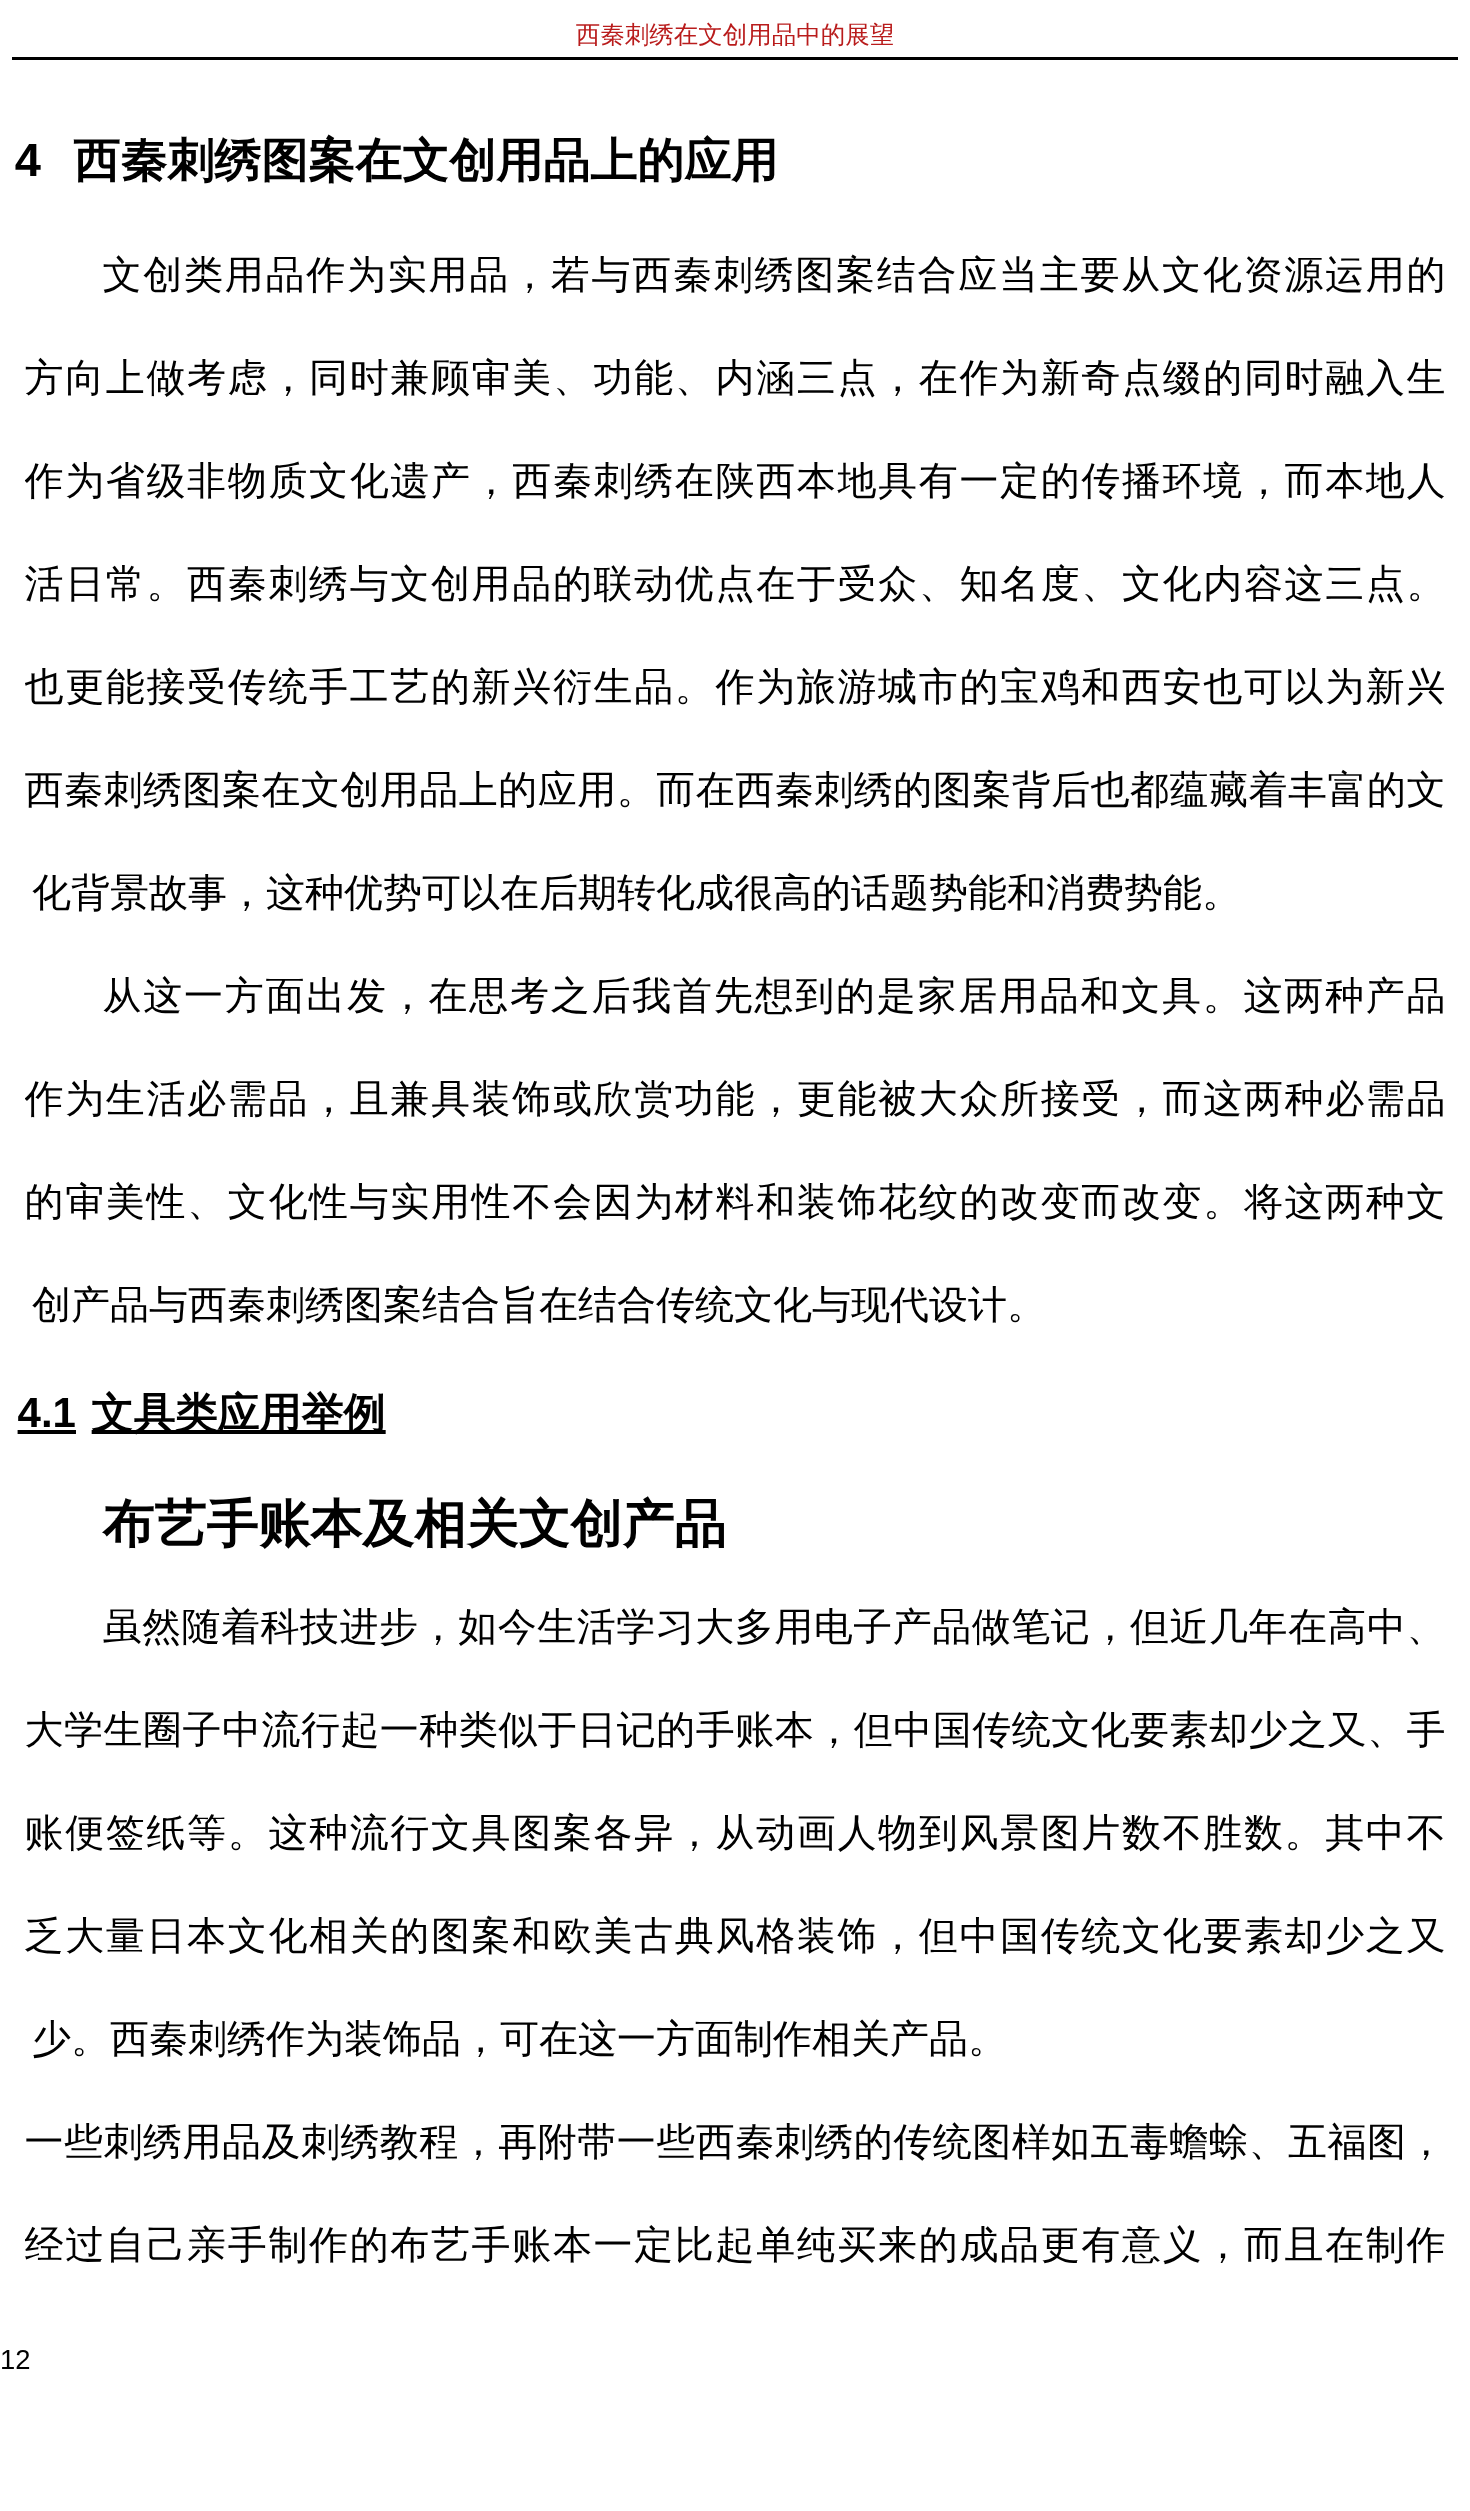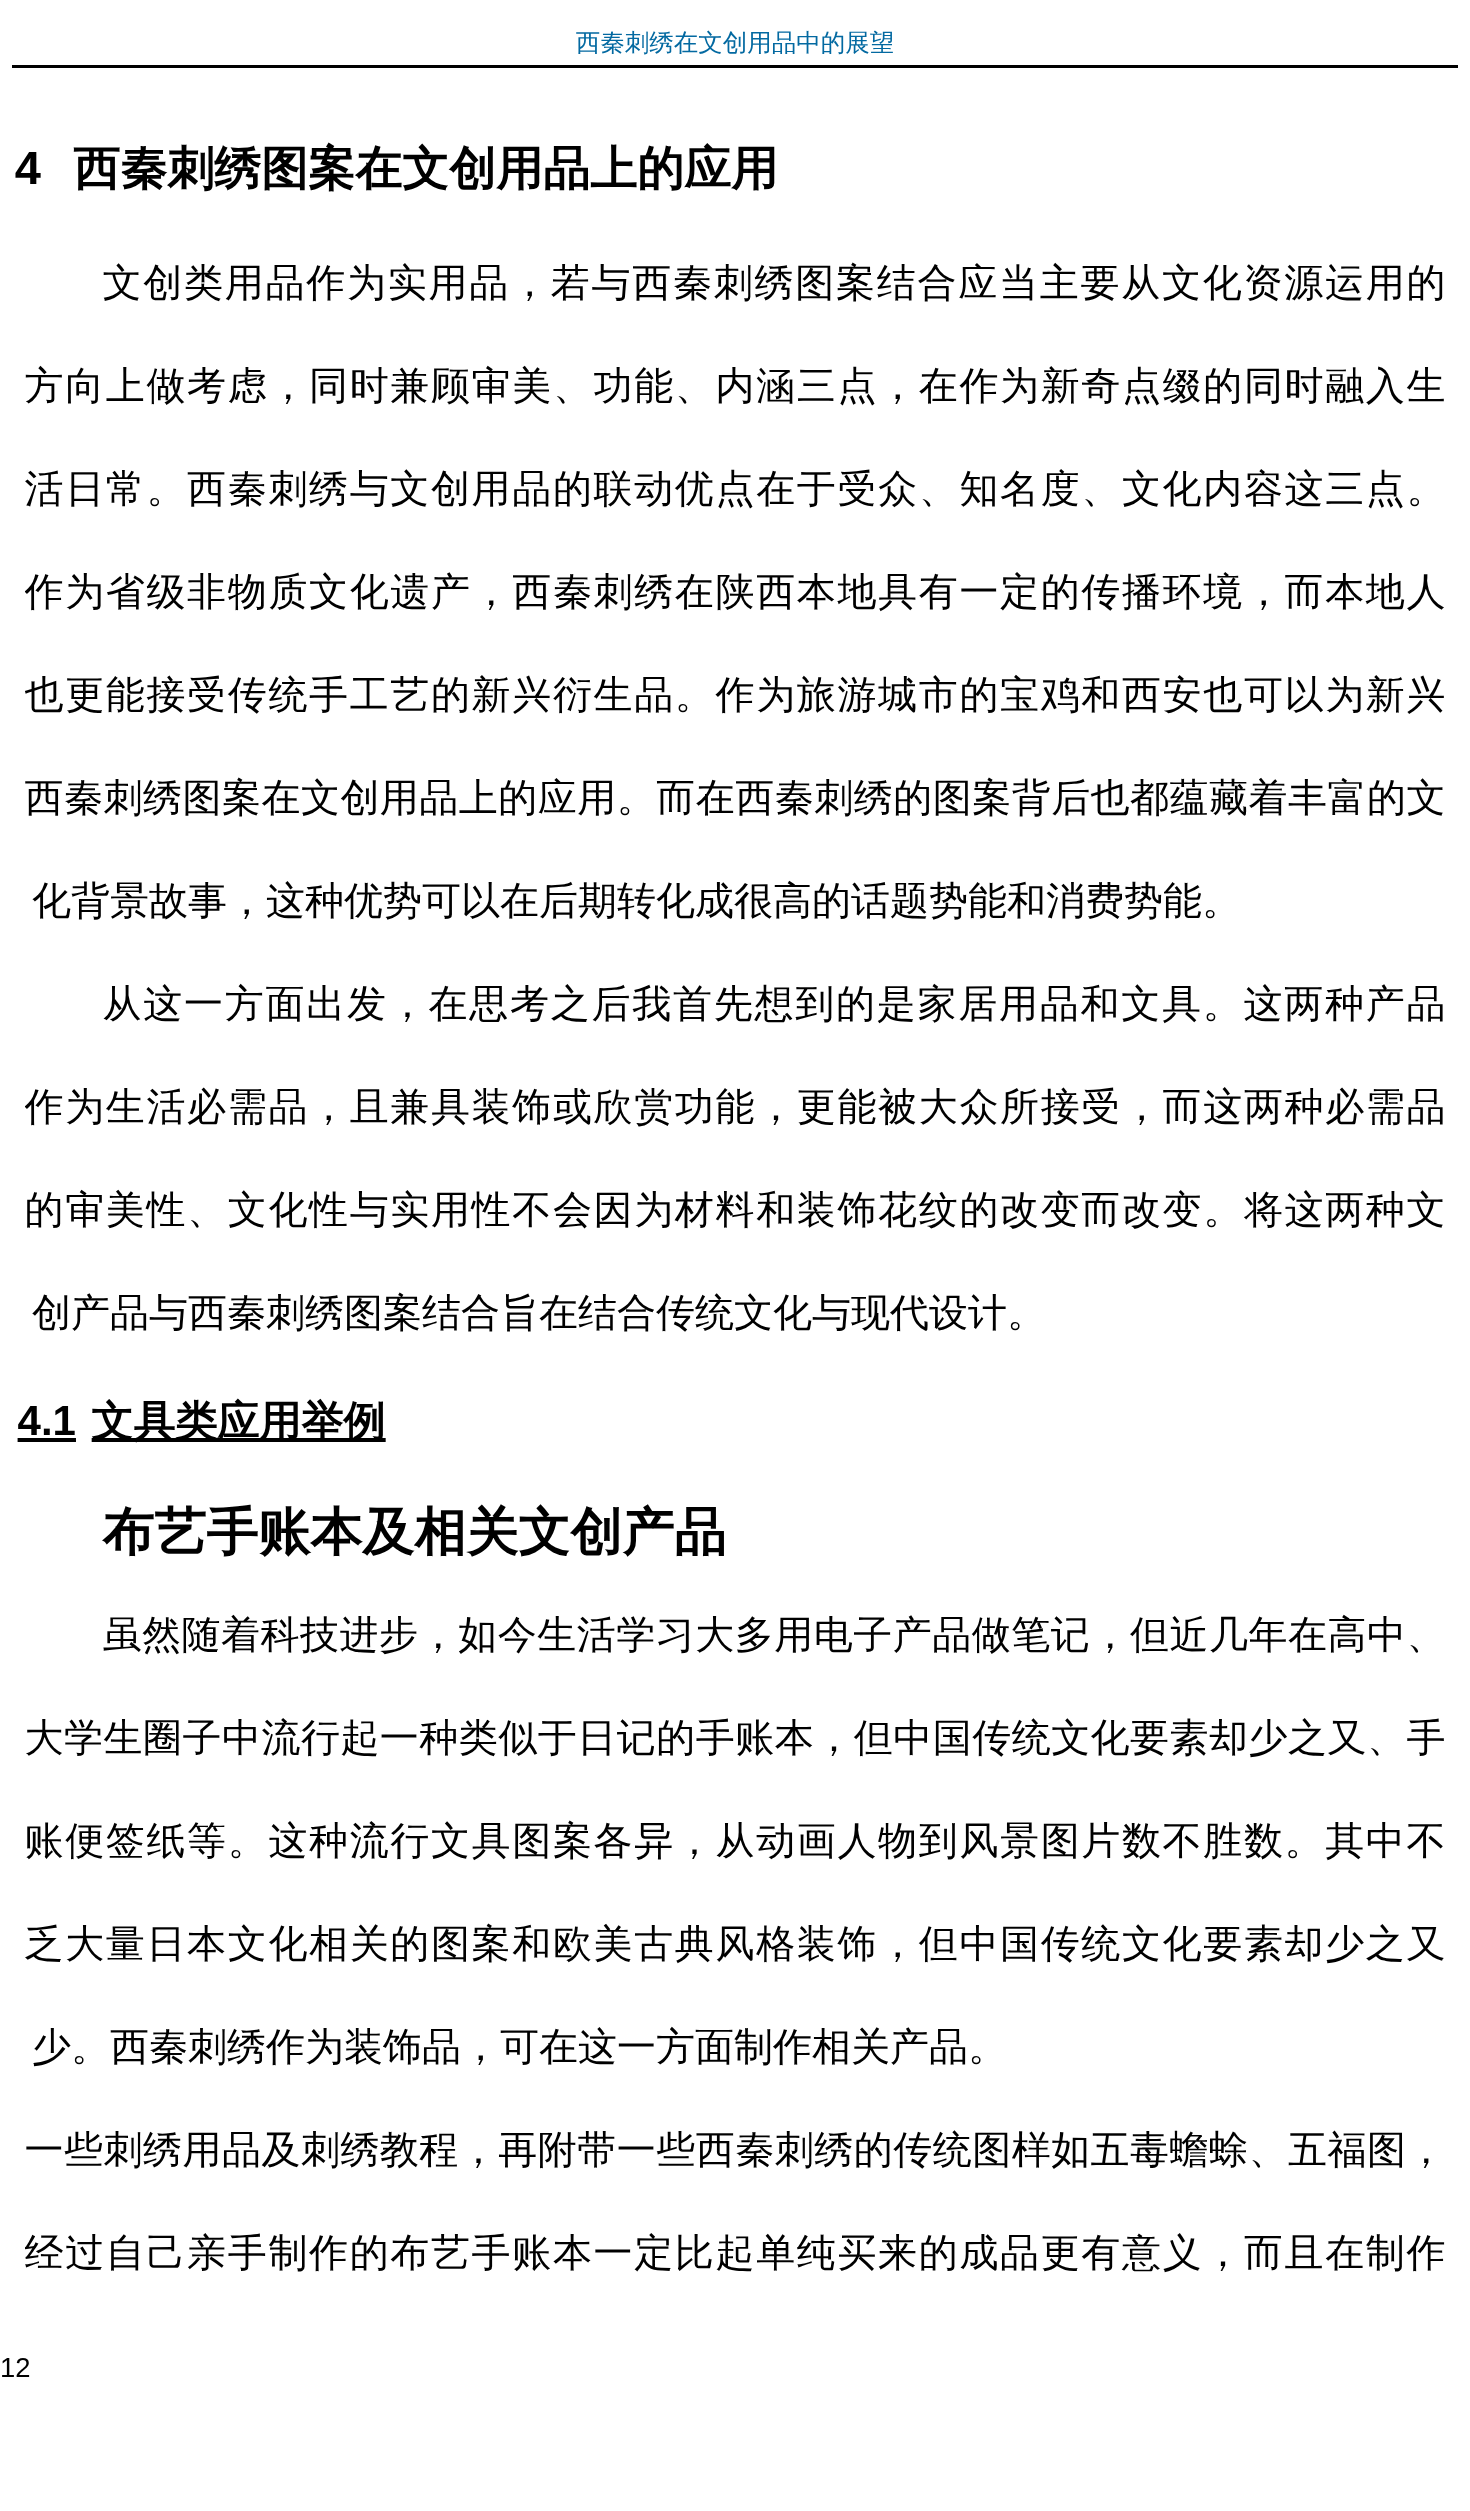--- a/index.html
+++ b/index.html
@@ -9,26 +9,25 @@
     color: #000000;
   }
   .page {
     position: relative;
     width: 1470px;
     height: 2511px;
     background: #ffffff;
     overflow: hidden;
   }
   .header-title {
-    padding-top: 6px;
+    padding-top: 18px;
     font-size: 24.5px;
     line-height: 33px;
     text-align: center;
-    color: #0369a1;
-    margin-top: 20px;
+    color: #b91c1c;
   }
   .rule {
     margin: 5.9px 11.8px 0 11.8px;
     height: 2.9px;
     background: #000000;
   }
   .chapter-heading {
     margin: 69px 24.5px 0 14.7px;
     display: flex;
     align-items: baseline;
@@ -81,22 +80,22 @@
 
   <h1 class="chapter-heading">
     <span>4</span>
     <span>西秦刺绣图案在文创用品上的应用</span>
   </h1>
 
   <div class="document-body">
       <div class="para">
         <div class="line indent">文创类用品作为实用品，若与西秦刺绣图案结合应当主要从文化资源运用的</div>
         <div class="line">方向上做考虑，同时兼顾审美、功能、内涵三点，在作为新奇点缀的同时融入生</div>
+        <div class="line">作为省级非物质文化遗产，西秦刺绣在陕西本地具有一定的传播环境，而本地人</div>
         <div class="line">活日常。西秦刺绣与文创用品的联动优点在于受众、知名度、文化内容这三点。</div>
-        <div class="line">作为省级非物质文化遗产，西秦刺绣在陕西本地具有一定的传播环境，而本地人</div>
         <div class="line">也更能接受传统手工艺的新兴衍生品。作为旅游城市的宝鸡和西安也可以为新兴</div>
         <div class="line">西秦刺绣图案在文创用品上的应用。而在西秦刺绣的图案背后也都蕴藏着丰富的文</div>
         <div class="line short">化背景故事，这种优势可以在后期转化成很高的话题势能和消费势能。</div>
       </div>
       <div class="para">
         <div class="line indent">从这一方面出发，在思考之后我首先想到的是家居用品和文具。这两种产品</div>
         <div class="line">作为生活必需品，且兼具装饰或欣赏功能，更能被大众所接受，而这两种必需品</div>
         <div class="line">的审美性、文化性与实用性不会因为材料和装饰花纹的改变而改变。将这两种文</div>
         <div class="line short">创产品与西秦刺绣图案结合旨在结合传统文化与现代设计。</div>
       </div>

